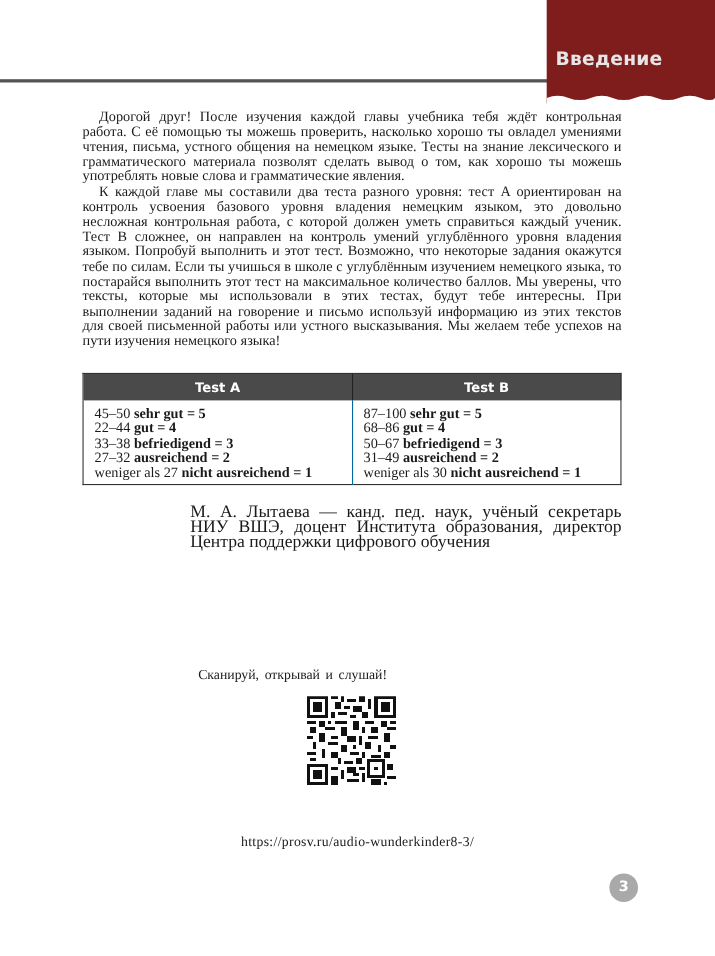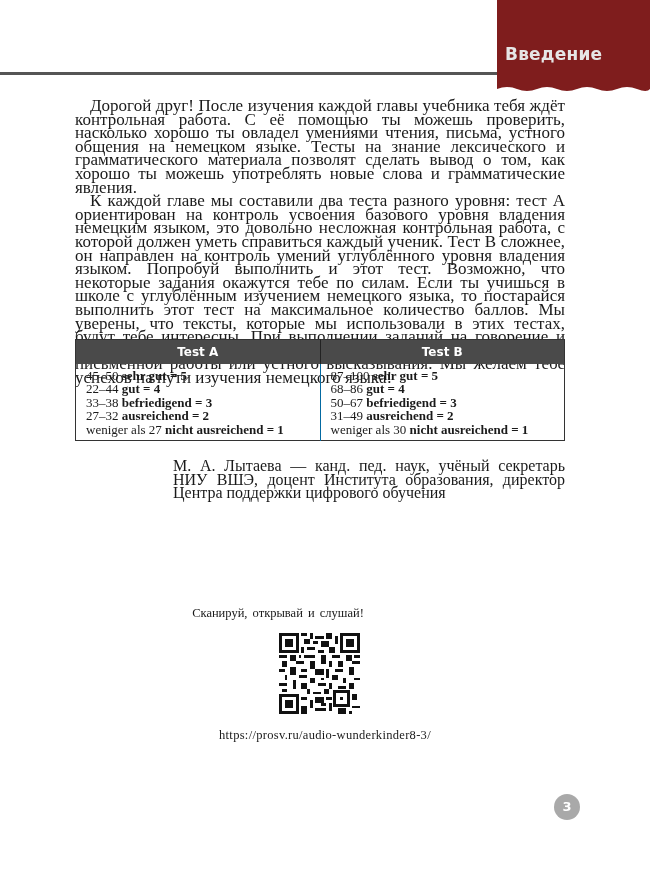--- a/index.html
+++ b/index.html
@@ -5,41 +5,41 @@
     html, body { margin: 0; padding: 0; background: #ffffff; }
     body { width: 650px; height: 869px; position: relative; overflow: hidden;
            font-family: "DejaVu Serif", "Liberation Serif", serif; color: #1a1a1a; }
 
     .header-rule { position: absolute; left: 0; top: 72px; width: 498px; height: 3px; background: #555555; }
     .section-tab { position: absolute; left: 497px; top: 0; width: 153px; height: 94px; background: #7f1d1d; }
     .section-tab svg.wave { position: absolute; left: 0; bottom: -1px; width: 153px; height: 10px; }
     .section-title { position: absolute; left: 8px; top: 44px; font-family: "DejaVu Sans", sans-serif;
                      font-weight: bold; font-size: 17px; color: #e6e6e6; letter-spacing: 0.2px; }
 
-    .intro { position: absolute; left: 75px; top: 99px; width: 490px; font-size: 17px; line-height: 13.6px;
+    .intro { position: absolute; left: 75px; top: 99px; width: 490px; font-size: 13px; line-height: 13.6px;
              text-align: justify; font-family: "Liberation Serif", serif; }
     .intro p { margin: 0; text-indent: 15px; }
 
     .grade-table { position: absolute; left: 75px; top: 339px; width: 490px; border: 1px solid #333;
                    border-collapse: collapse; font-family: "Liberation Serif", serif; font-size: 13px; }
     .grade-table th { background: #4a4a4a; color: #ffffff; font-family: "DejaVu Sans", sans-serif;
                       font-size: 12px; font-weight: bold; height: 24px; padding: 0; border-right: 1px solid #222; }
     .grade-table td { vertical-align: top; padding: 5px 10px 4px 10px; border-right: 1px solid #0369a1;
                       line-height: 13.4px; width: 50%; }
     .grade-table th:last-child, .grade-table td:last-child { border-right: none; }
     .row-line b { font-weight: bold; }
 
     .authors { position: absolute; left: 173px; top: 459px; width: 392px; font-family: "Liberation Serif", serif;
                font-size: 16px; line-height: 13.6px; text-align: justify; }
     .authors p { margin: 0 0 5px 0; }
 
-    .scan-caption { position: absolute; left: 12px; width: 532px; top: 606px; text-align: center;
+    .scan-caption { position: absolute; left: 0; width: 532px; top: 606px; text-align: center;
                     font-family: "Liberation Serif", serif; font-size: 12.5px; word-spacing: 2px; }
     .qr { position: absolute; left: 279px; top: 633px; width: 81px; height: 81px; }
-    .url { position: absolute; left: 0; width: 650px; top: 728px; text-align: center;
+    .url { position: absolute; left: 0; width: 650px; top: 758px; text-align: center;
            font-family: "Liberation Serif", serif; font-size: 12.5px; letter-spacing: 0.3px; }
 
     .page-number { position: absolute; left: 554px; top: 794px; width: 26px; height: 26px; border-radius: 50%;
                    background: #a9a9a9; color: #ffffff; font-family: "DejaVu Sans", sans-serif; font-weight: bold;
                    font-size: 13px; text-align: center; line-height: 26px; }
   </style>
 </head>
 <body>
 
 <div class="header-rule"></div>

